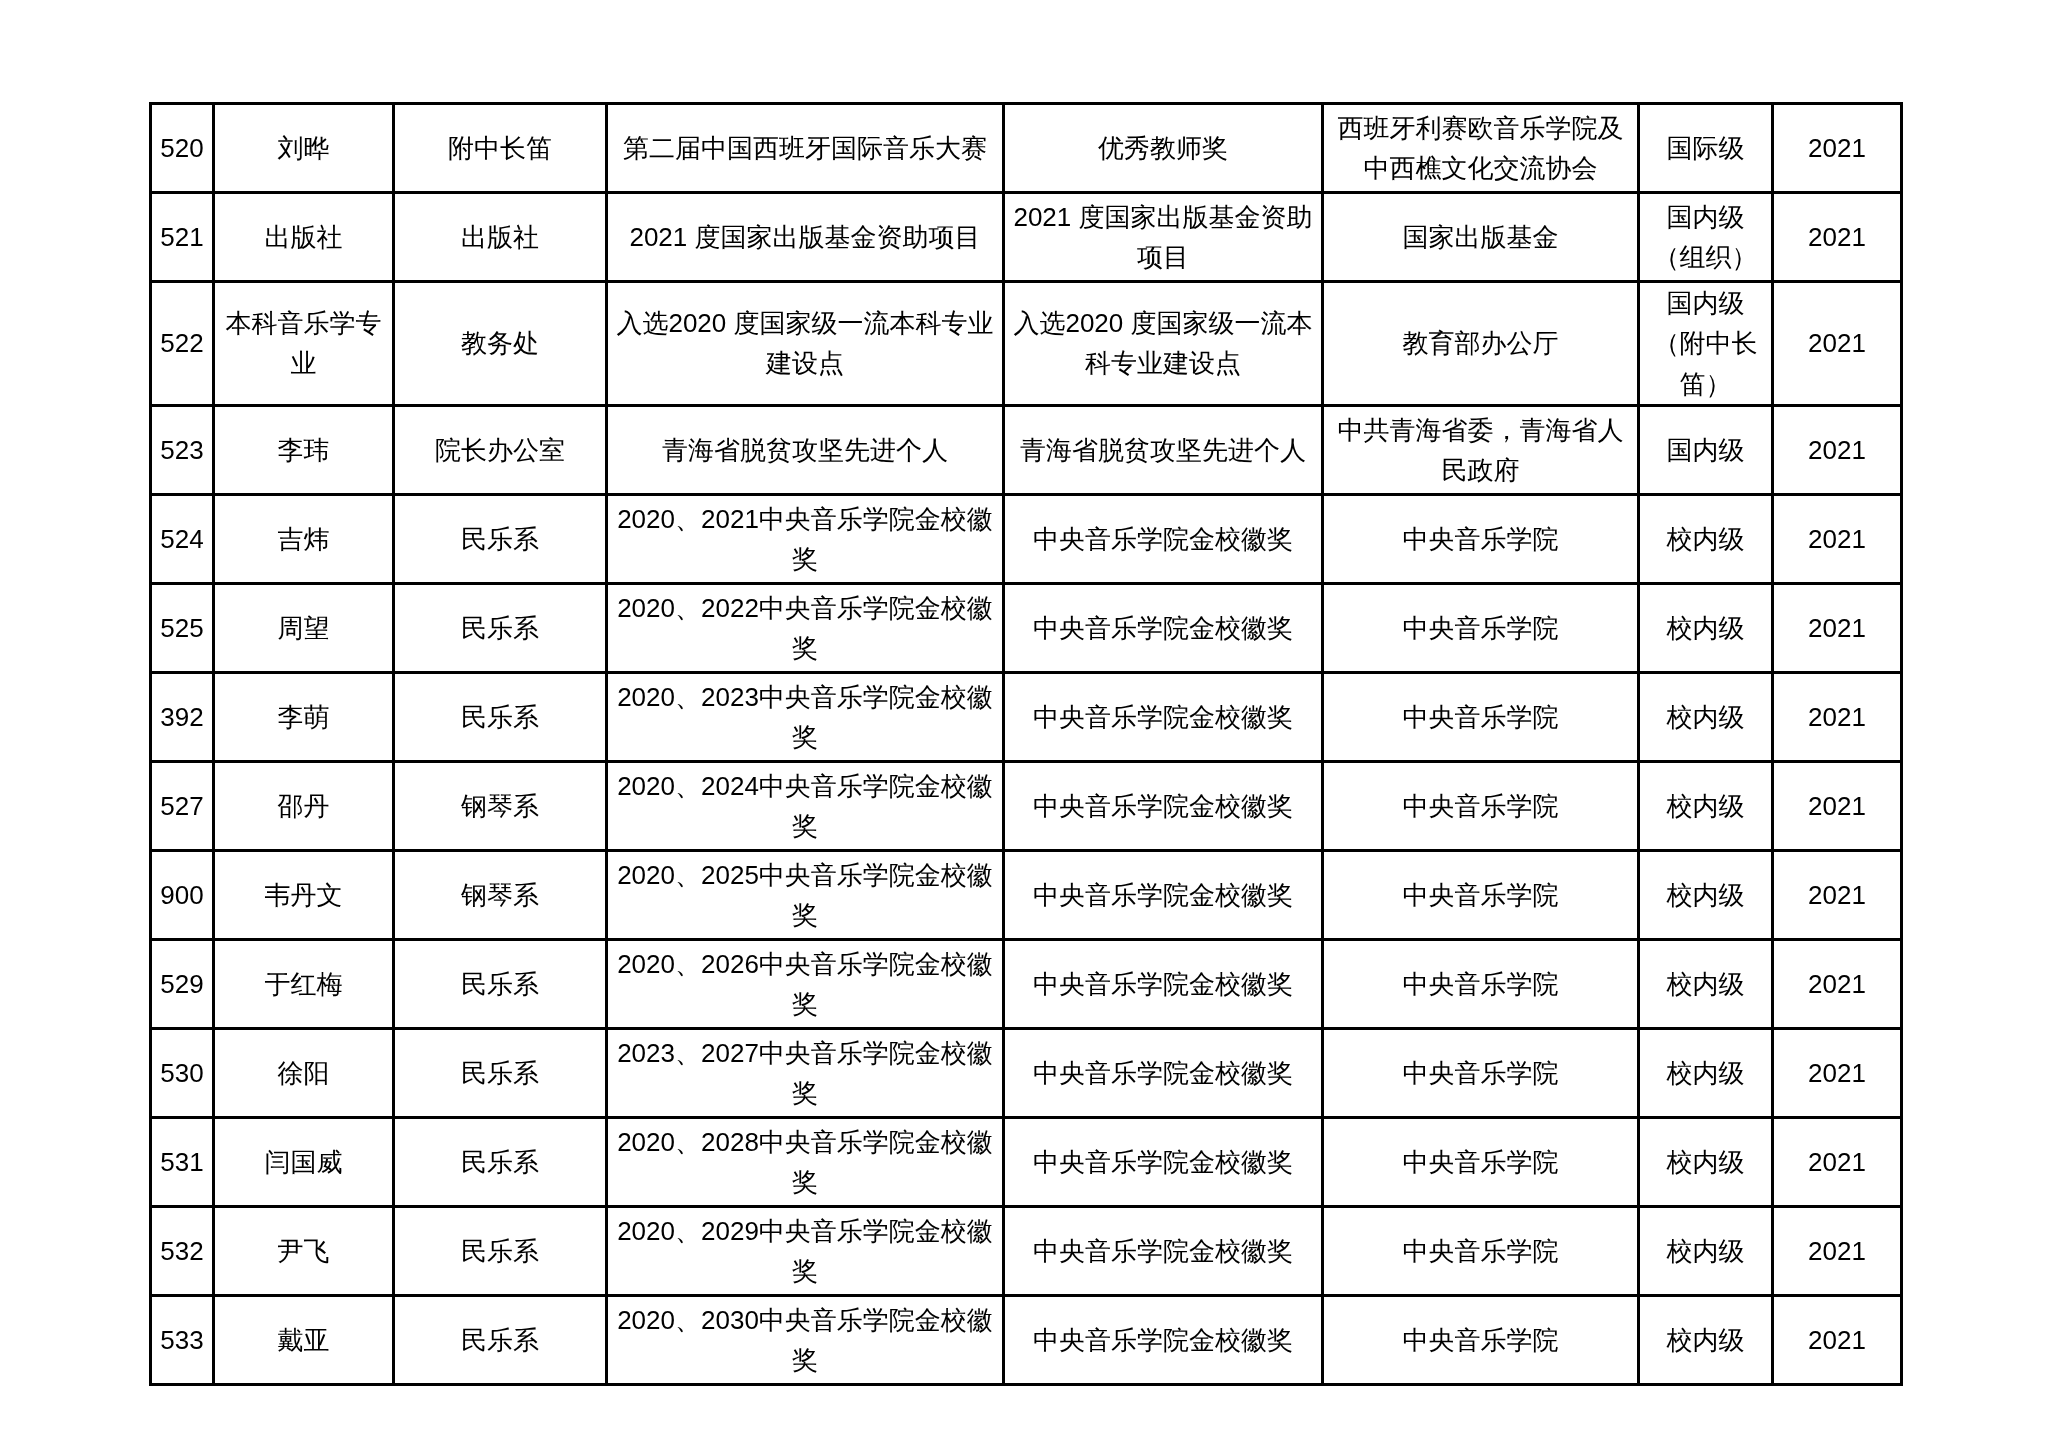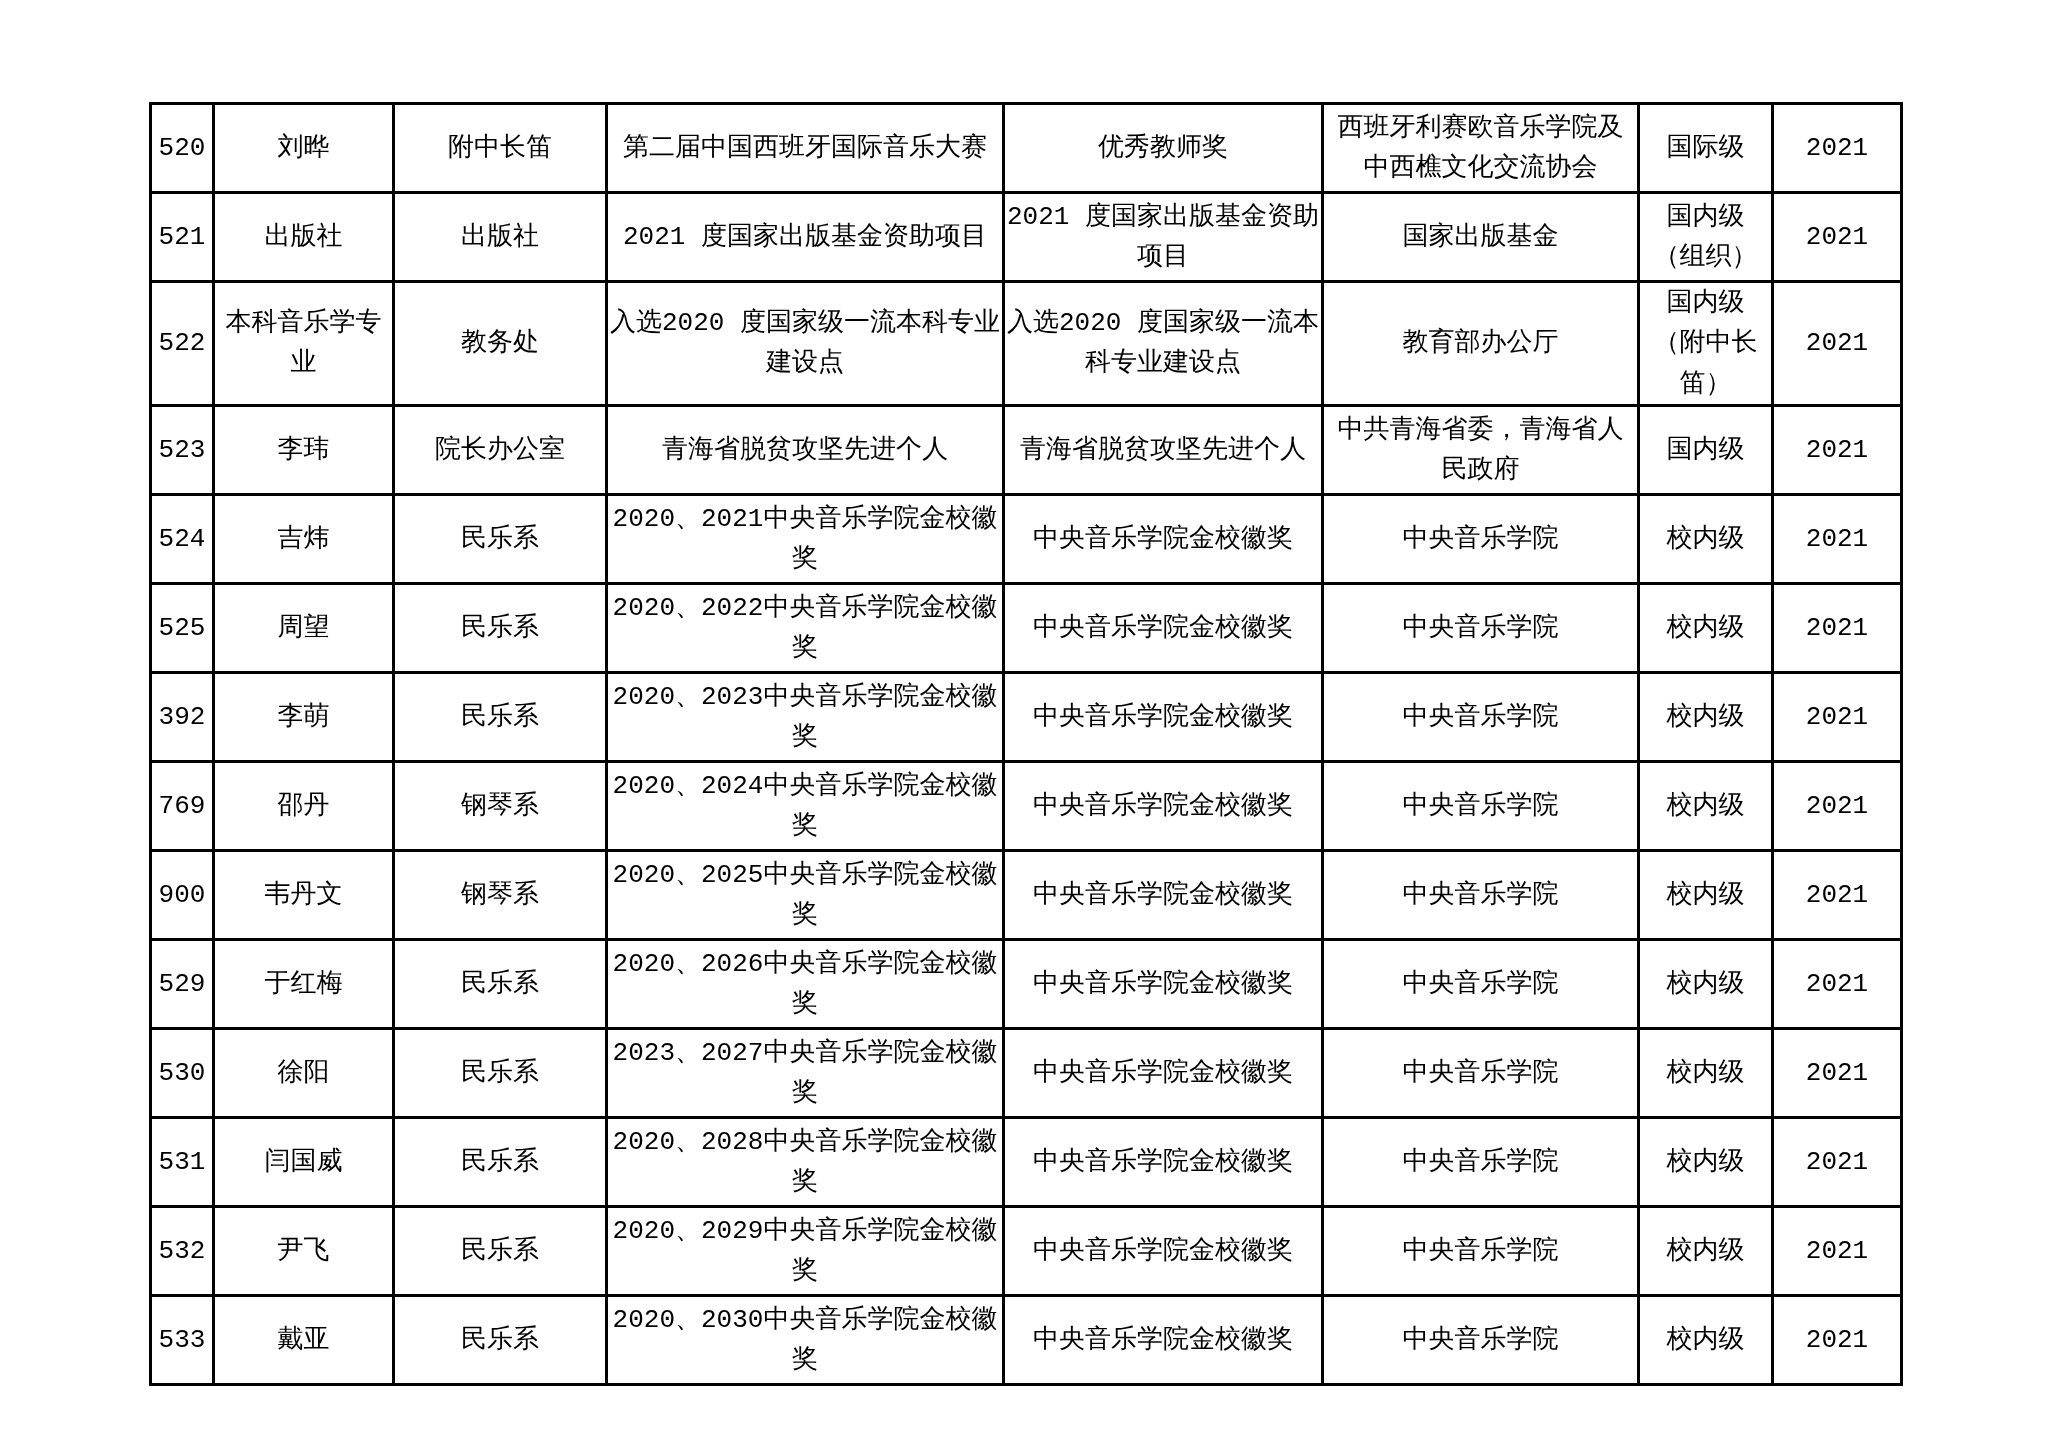--- a/index.html
+++ b/index.html
@@ -5,21 +5,21 @@
   html, body {
     margin: 0;
     padding: 0;
     background: #ffffff;
   }
   .sheet {
     position: relative;
     width: 2048px;
     height: 1449px;
     background: #ffffff;
-    font-family: Liberation Mono, monospace;
+    font-family: Liberation Sans, sans-serif;
     color: #000000;
   }
   table.awards {
     position: absolute;
     left: 149px;
     top: 102px;
     width: 1751px;
     border-collapse: collapse;
     table-layout: fixed;
   }
@@ -115,21 +115,21 @@
           <td>392</td>
           <td>李萌</td>
           <td>民乐系</td>
           <td>2020、2023中央音乐学院金校徽奖</td>
           <td>中央音乐学院金校徽奖</td>
           <td>中央音乐学院</td>
           <td>校内级</td>
           <td>2021</td>
         </tr>
         <tr>
-          <td>769</td>
+          <td>527</td>
           <td>邵丹</td>
           <td>钢琴系</td>
           <td>2020、2024中央音乐学院金校徽奖</td>
           <td>中央音乐学院金校徽奖</td>
           <td>中央音乐学院</td>
           <td>校内级</td>
           <td>2021</td>
         </tr>
         <tr>
           <td>900</td>

